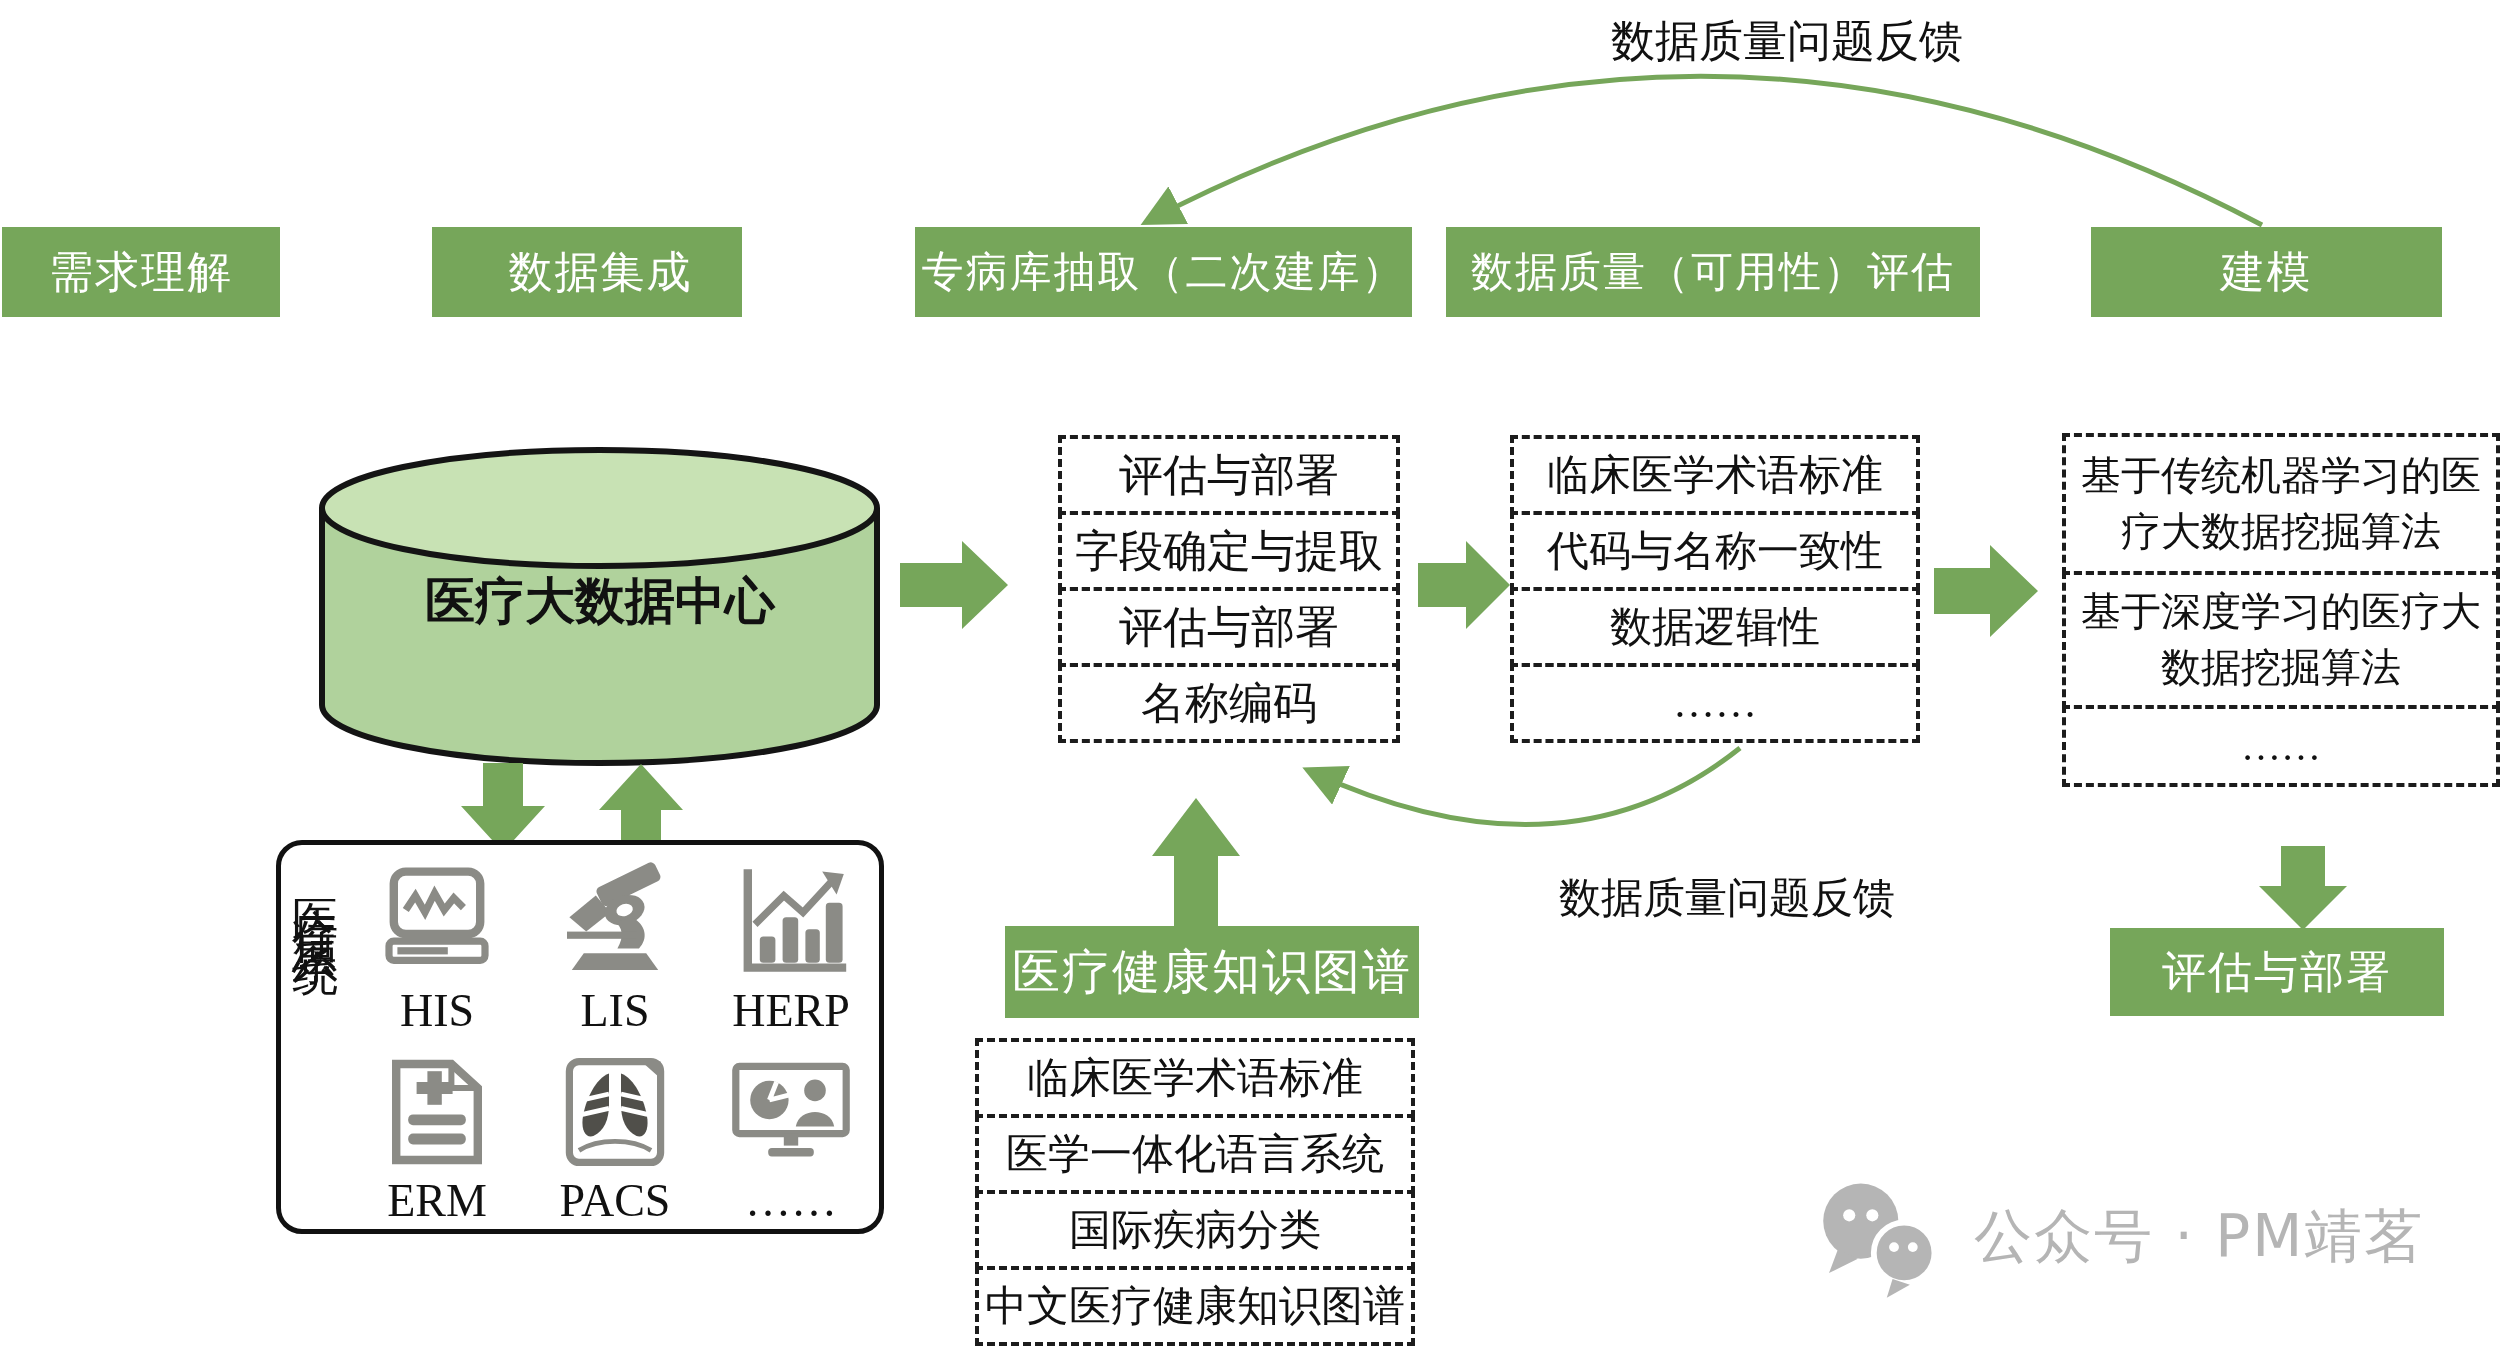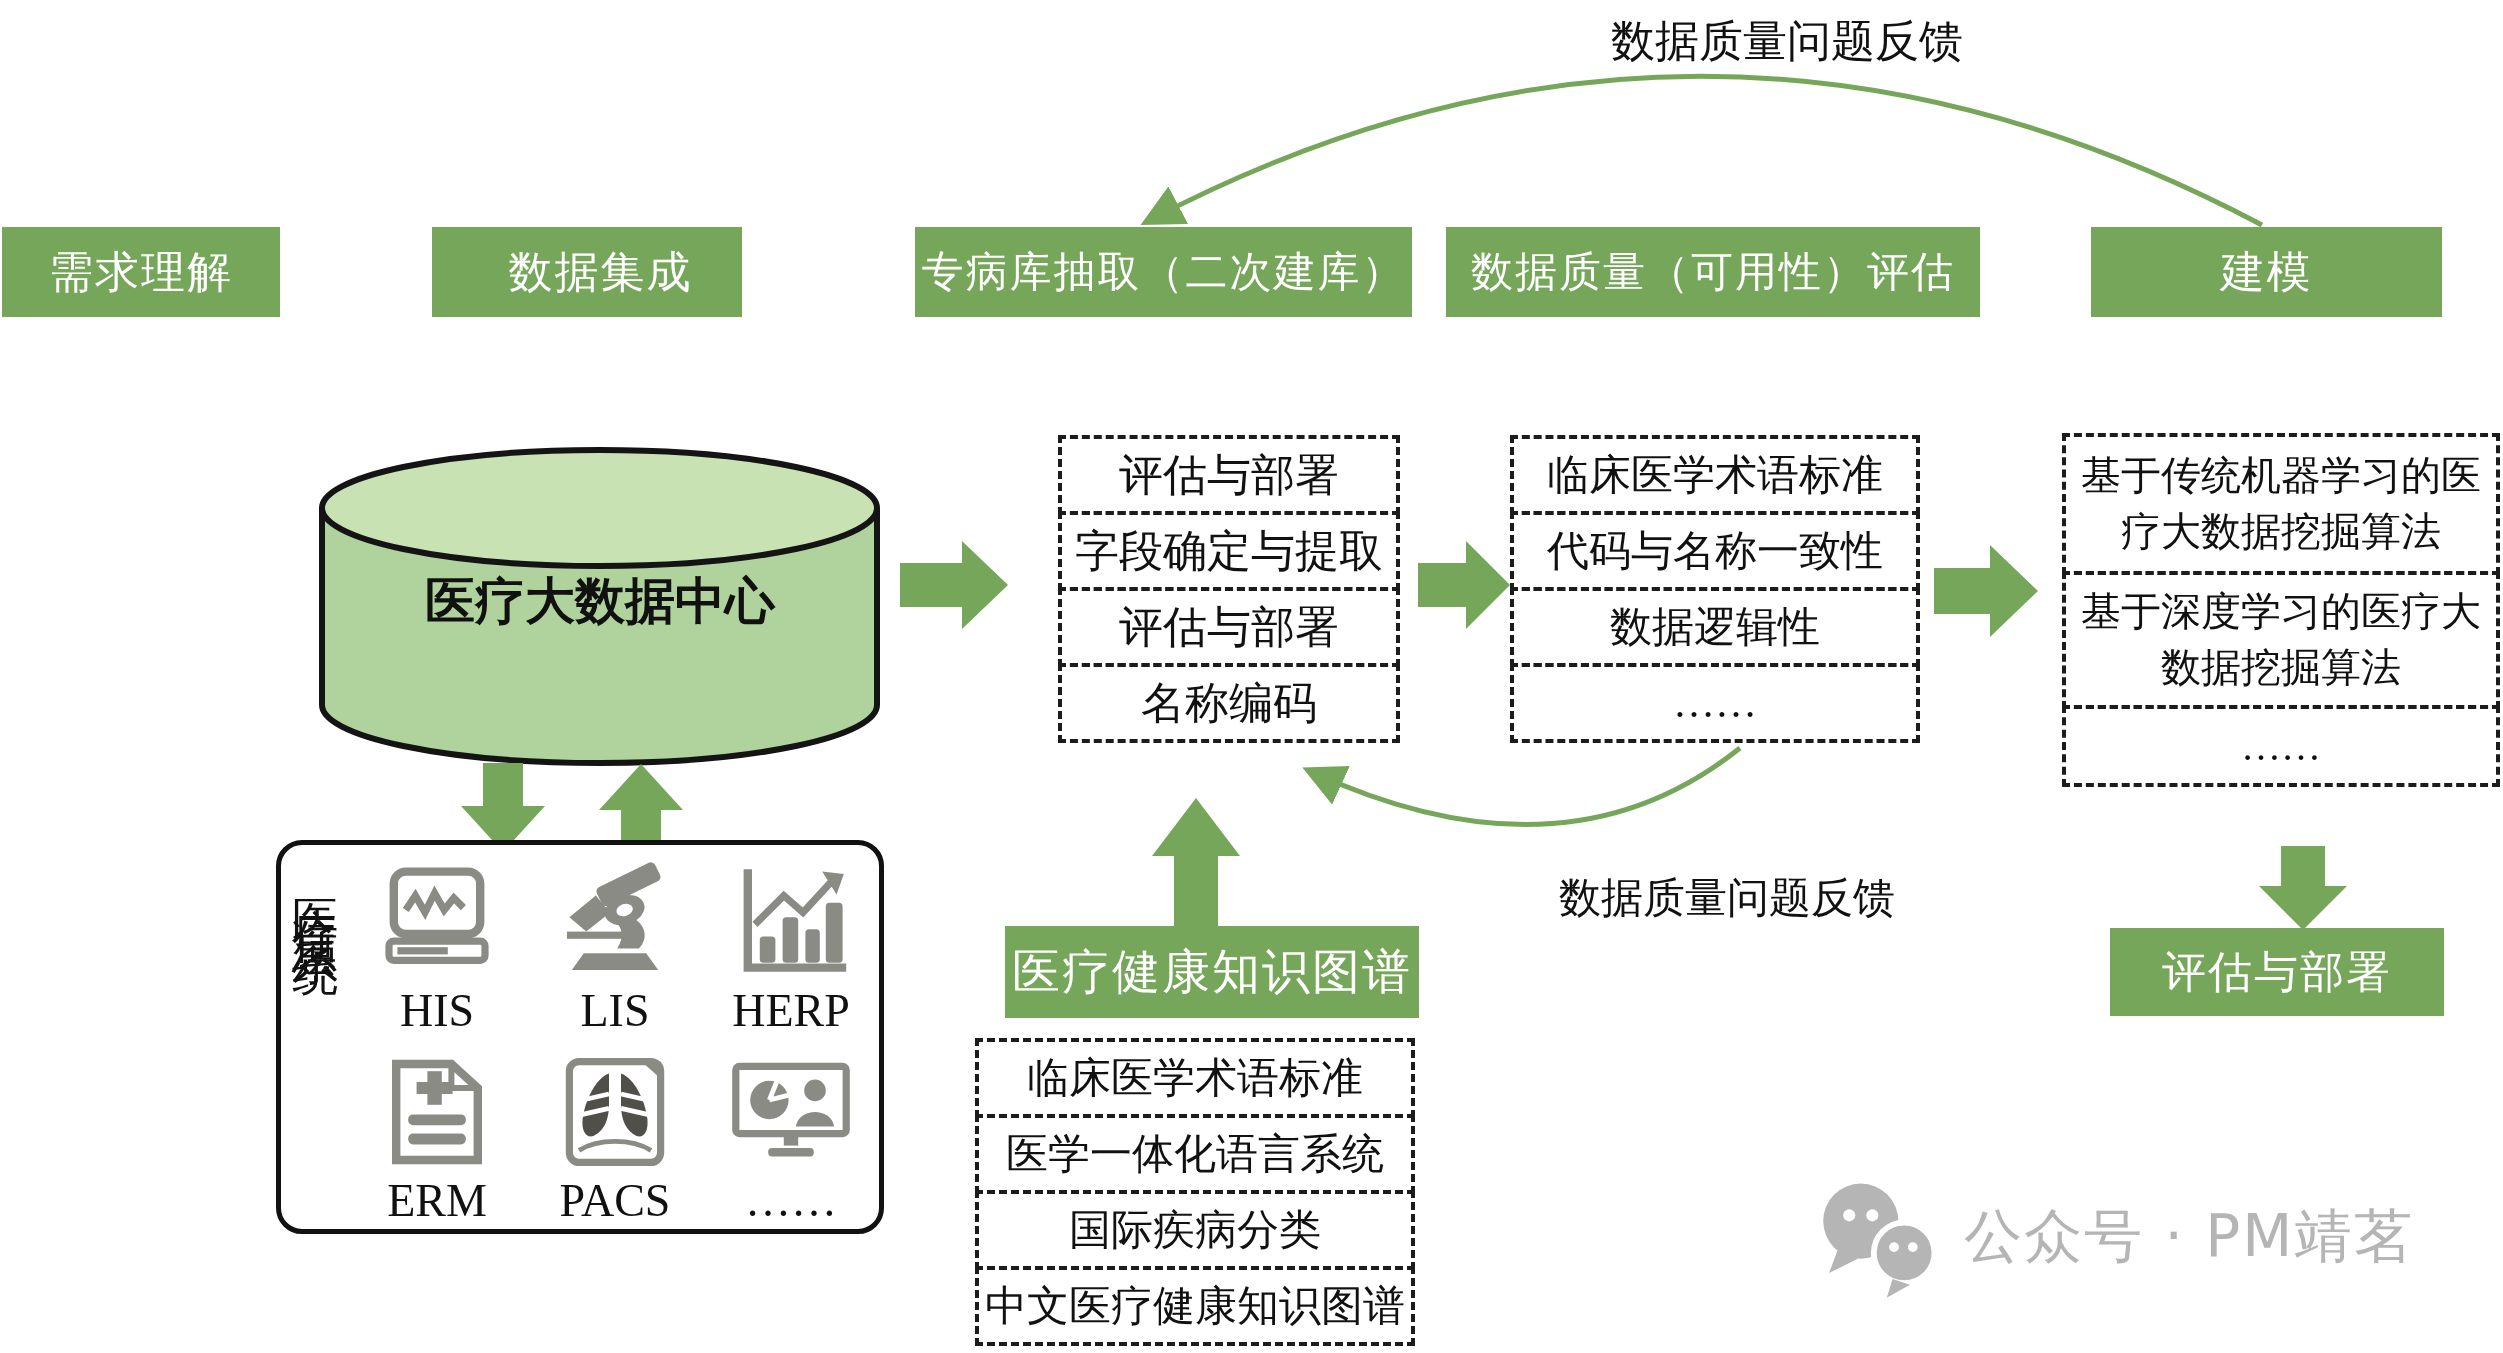--- a/index.html
+++ b/index.html
@@ -29,21 +29,21 @@
            box-sizing:border-box;border:5px solid #111;border-radius:26px;background:#fff;}
   .vlabel{position:absolute;left:292px;top:862px;height:356px;
           writing-mode:vertical-rl;text-orientation:upright;
           font-size:46px;color:#111;letter-spacing:10px;line-height:1;}
   .syscell{position:absolute;width:170px;text-align:center;}
   .syscell .icon{display:block;margin:0 auto;}
   .syscell .sysname{font-size:46px;color:#111;margin-top:2px;}
 
   .watermark{position:absolute;left:1806px;top:1172px;display:flex;align-items:center;
              font-family:"DejaVu Sans","Liberation Sans",sans-serif;color:#b5b5b5;}
-  .watermark .wtext{font-size:58px;margin-left:8px;letter-spacing:2px;text-align:right;}
+  .watermark .wtext{font-size:58px;margin-left:18px;letter-spacing:2px;text-align:right;}
 </style>
 </head>
 <body>
 
 <div class="canvas">
 
   <svg class="overlay" viewBox="0 0 2503 1353">
     <defs>
       <marker id="ah" viewBox="0 0 10 10" refX="7.5" refY="5" markerWidth="8.5" markerHeight="8.5" orient="auto-start-reverse">
         <path d="M0,0 L10,5 L0,10 z" fill="#76a65a"></path>

